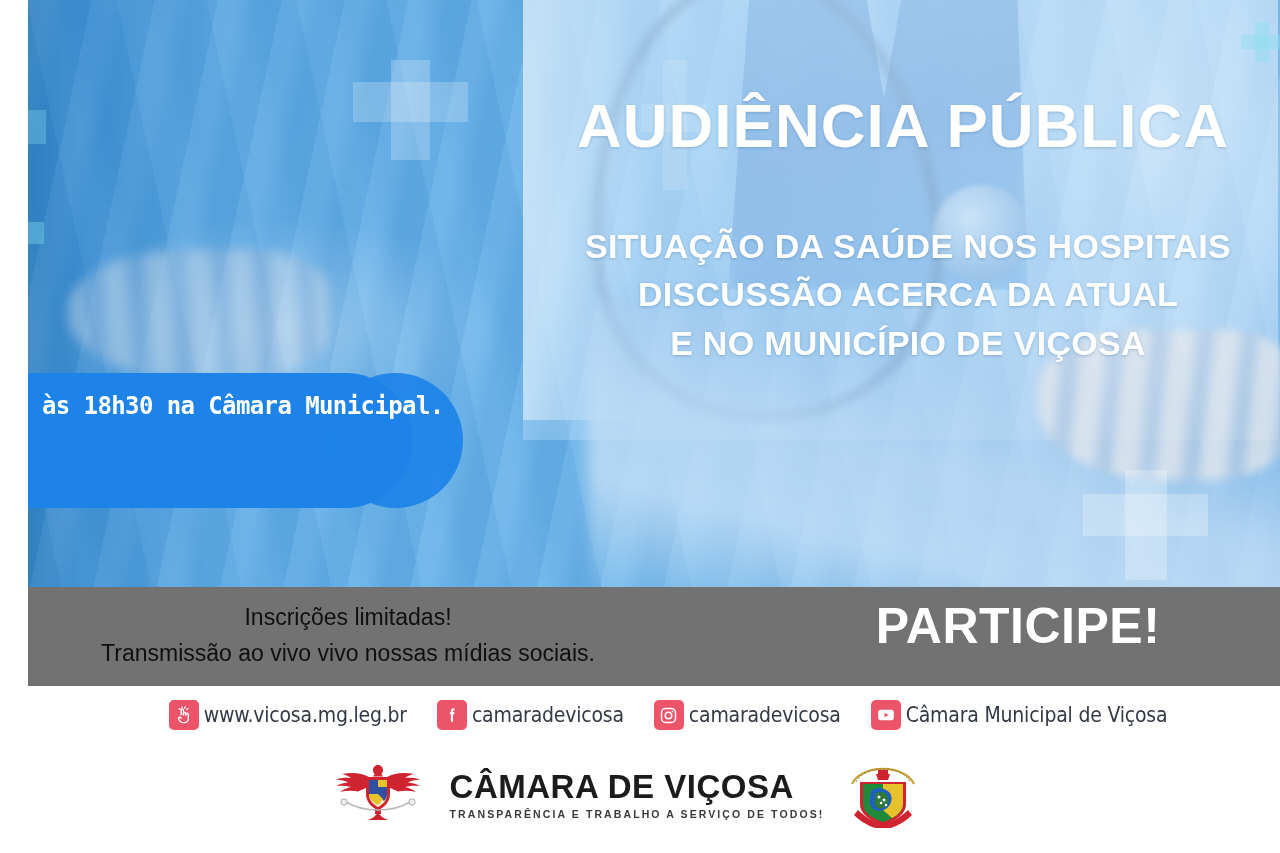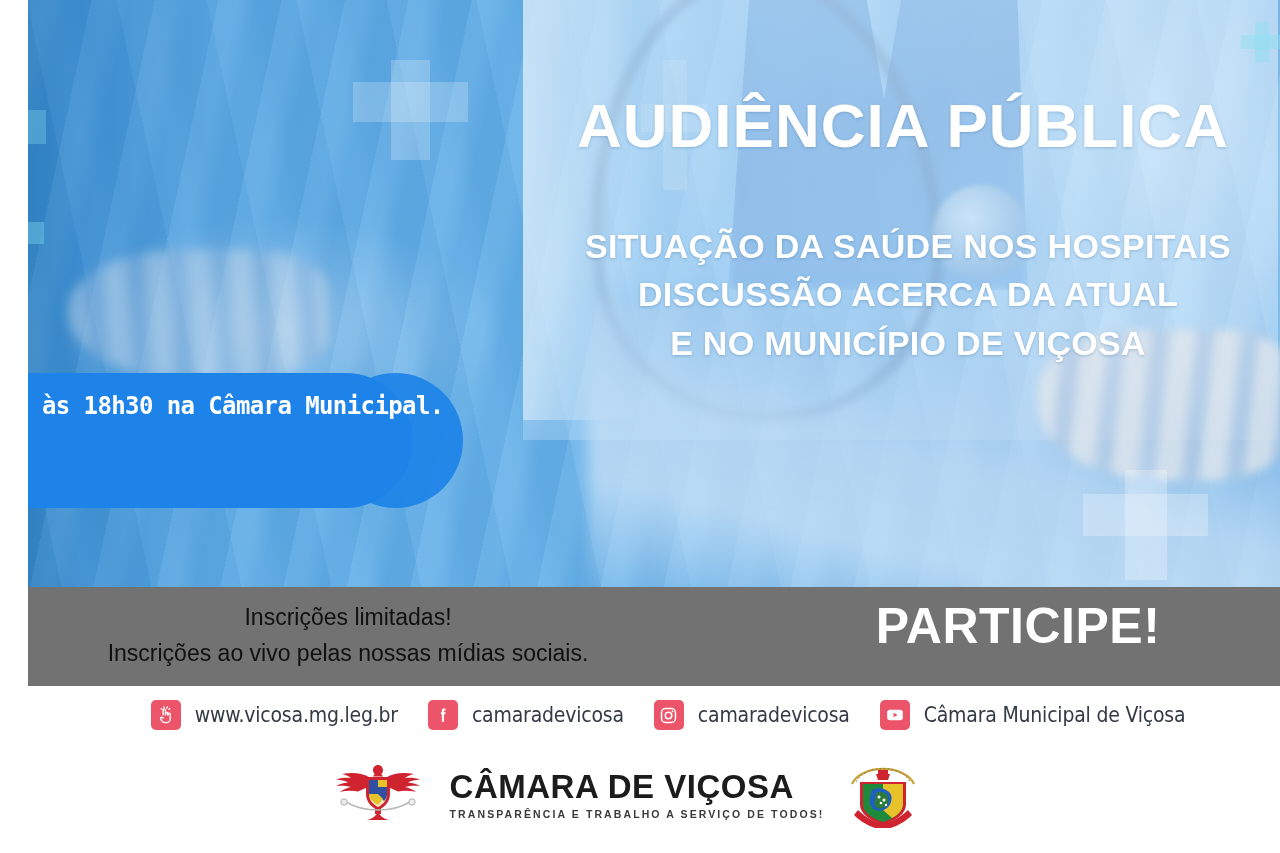--- a/index.html
+++ b/index.html
@@ -219,21 +219,21 @@
     left: 0; top: 14px;
     width: 1280px;
     display: flex;
     justify-content: center;
     align-items: center;
     gap: 30px;
   }
   .social-item {
     display: flex;
     align-items: center;
-    gap: 14px;
+    gap: 5px;
   }
   .social-icon {
     width: 30px; height: 30px;
     border-radius: 5px;
     background: #ec5569;
     display: flex;
     align-items: center;
     justify-content: center;
     flex: none;
   }
@@ -321,21 +321,21 @@
 
   <div class="date-banner"></div>
   <div class="date-banner-round"></div>
   <div class="date-text">
     <div>às 18h30 na Câmara Municipal.</div>
   </div>
 
   <div class="gray-band"></div>
   <div class="gray-left">
     <div>Inscrições limitadas!</div>
-    <div>Inscrições ao vivo pelas nossas mídias sociais.</div>
+    <div>Transmissão ao vivo vivo nossas mídias sociais.</div>
   </div>
   <div class="participe">PARTICIPE!</div>
 
   <div class="footer">
 
     <div class="social-row">
 
       <div class="social-item">
         <span class="social-icon">
           <svg width="19" height="19" viewBox="0 0 24 24" fill="none" stroke="#ffffff" stroke-width="1.7" stroke-linecap="round" stroke-linejoin="round">

